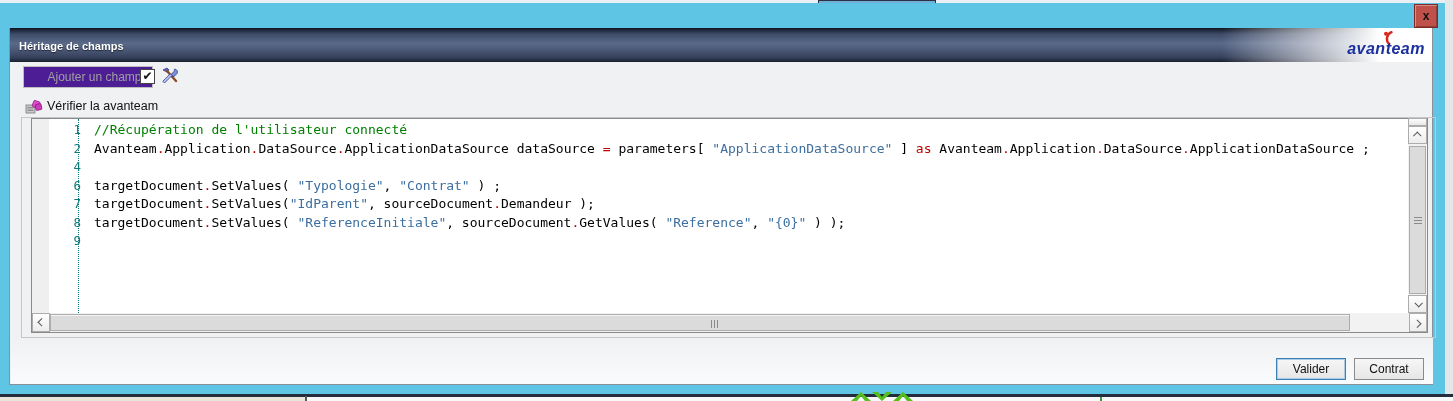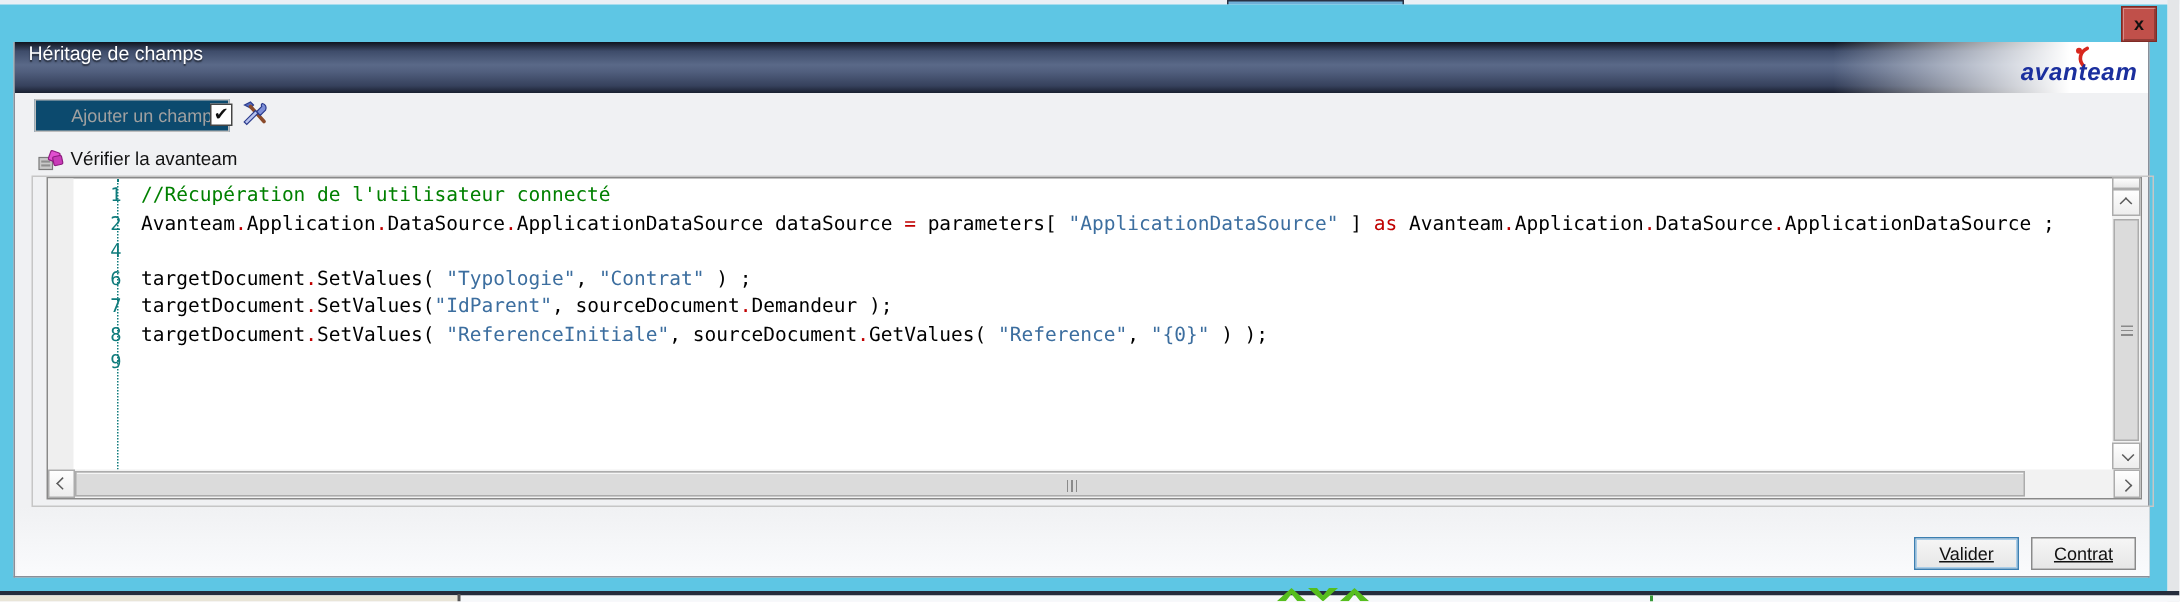--- a/index.html
+++ b/index.html
@@ -31,30 +31,30 @@
                color:#111; font-weight:bold; font-size:12px; text-align:center; line-height:22px;
                cursor:pointer; }
 
   
   .dialog { position:absolute; left:9px; top:28px; width:1424px; height:357px;
             background:#F0F1F3; border:1px solid #8A8F99; border-top:none; }
   .titlebar { position:absolute; left:0; top:0; width:100%; height:34px;
               background:linear-gradient(180deg,#10141E 0%,#3E4C6A 18%,#5A6988 45%,#515F7E 58%,#36415C 86%,#1A2030 100%); }
   .titlebar-fade { position:absolute; right:0; top:0; width:210px; height:34px;
               background:linear-gradient(90deg, rgba(255,255,255,0) 0%, #FFFFFF 75%); }
-  .title-text { position:absolute; left:9px; top:0; color:#FFFFFF; font-size:13px; font-weight:normal;
+  .title-text { position:absolute; left:9px; top:12px; color:#FFFFFF; font-size:11px; font-weight:bold;
                 text-shadow:0 1px 1px rgba(0,0,0,.6); }
   .brand { position:absolute; right:7px; top:2px; width:92px; height:30px; }
   .brand-text { position:absolute; right:0; bottom:2px; color:#1B2F9E; font-size:16px; font-weight:bold;
                 font-style:italic; letter-spacing:.5px; }
   .brand-fig { position:absolute; right:26px; top:0; }
 
   
   .add-field-btn { position:absolute; left:13px; top:38px; width:130px; height:22px;
-                   background:#0c4a6e; border:1px solid #BDBDBD; color:#A0A0A0; font-size:12px;
+                   background:#4c1d95; border:1px solid #BDBDBD; color:#A0A0A0; font-size:12px;
                    text-align:center; line-height:20px;padding-left:13px; }
   .chk { position:absolute; left:130px; top:41px; width:15px; height:15px; background:#FFF;
          border:1px solid #454545; color:#111; font-size:12px; line-height:13px; text-align:center;
          cursor:pointer; }
   .tools-ico { position:absolute; left:150px; top:38px; width:20px; height:20px; cursor:pointer; }
 
   
   .verify { position:absolute; left:15px; top:70px; height:18px; cursor:pointer; }
   .verify-ico { position:absolute; left:0; top:1px; }
   .verify-label { position:absolute; left:22px; top:1px; font-size:12.5px; color:#111; white-space:nowrap; }
@@ -96,21 +96,21 @@
   .chev-up    { transform:rotate(45deg)  translateY(1px); }
   .chev-down  { transform:rotate(225deg) translateY(1px); }
   .chev-left  { transform:rotate(-45deg) translateX(1px); }
   .chev-right { transform:rotate(135deg) translateX(1px); }
 
   
   .footer-area { position:absolute; left:1px; bottom:0; width:1422px; height:46px;
                  background:linear-gradient(180deg,#F0F1F3,#FAFBFD); }
   .btn { position:absolute; top:330px; width:70px; height:22px; font-size:12px; color:#111;
          text-align:center; line-height:20px; background:linear-gradient(180deg,#F6F6F6,#E6E6E6);
-         cursor:pointer;text-decoration:underline; }
+         cursor:pointer; }
   .btn-ok { left:1266px; border:1px solid #3C7FB1; box-shadow:inset 0 0 0 1px #A9CDE8; }
   .btn-cancel { left:1344px; border:1px solid #8A8A8A; }
 </style>
 </head>
 <body>
 
 <div id="app">
 
   <div class="top-strip"></div>
   <div class="top-tab"></div>

